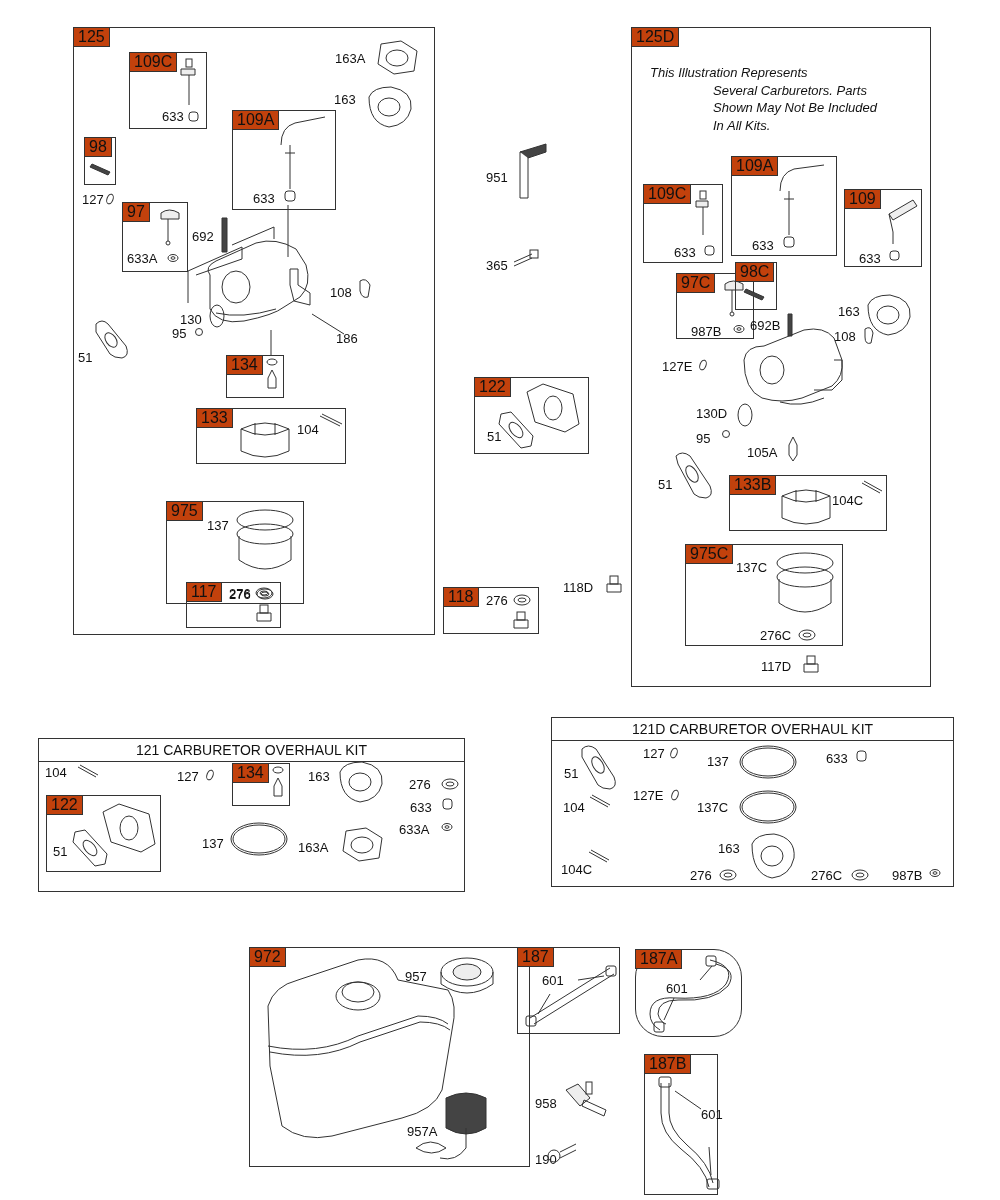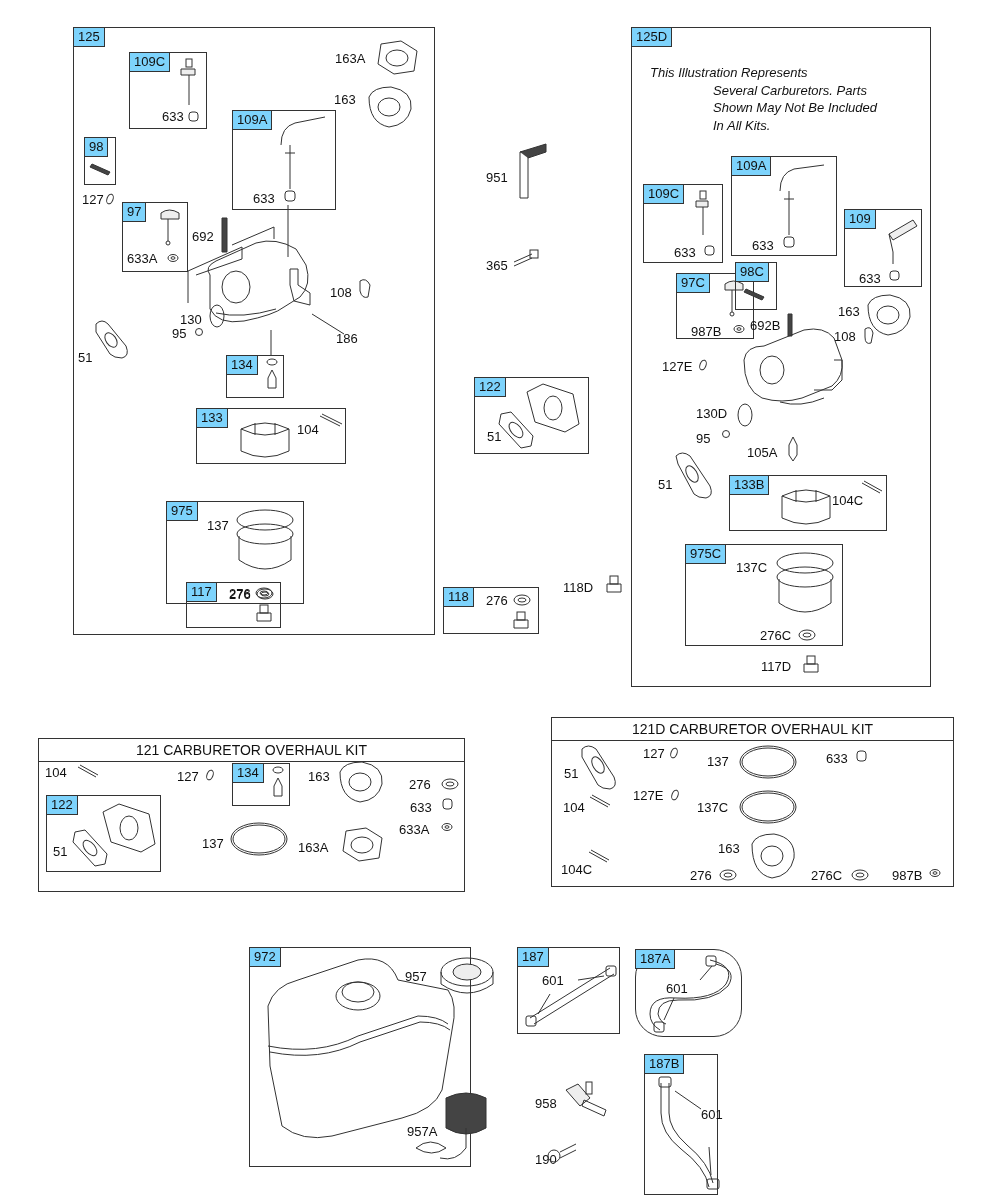--- a/index.html
+++ b/index.html
@@ -1,18 +1,18 @@
 <!DOCTYPE html>
 <html><head>
 <meta charset="utf-8">
 <style>
   html,body{margin:0;padding:0;background:#fff;}
   body{width:1000px;height:1200px;position:relative;overflow:hidden;font-family:"Liberation Sans",sans-serif;color:#111;}
   .box{position:absolute;border:1px solid #333;box-sizing:border-box;}
-  .tag{position:absolute;left:-1px;top:-1px;border:1px solid #333;background:#7dd3fc;font-size:13px;padding:1px 4px;line-height:16px;}
+  .tag{position:absolute;left:-1px;top:-1px;border:1px solid #333;background:#c2410c;font-size:16px;padding:1px 4px;line-height:16px;}
   .lbl{position:absolute;font-size:13px;line-height:15px;white-space:nowrap;}
   .note{position:absolute;font-size:13px;font-style:italic;line-height:18px;white-space:nowrap;}
   .kit-title{position:absolute;left:0;right:0;top:0;height:22px;border-bottom:1px solid #333;text-align:center;font-size:14px;line-height:22px;}
   svg.part{position:absolute;overflow:visible;}
   svg.part *{fill:none;stroke:#333;stroke-width:1;}
   svg.part .dk{fill:#444;}
   svg.part .lt{fill:#eee;}
   .leader{position:absolute;}
 </style>
 </head>
@@ -244,21 +244,21 @@
   <svg class="part" style="left:44px;top:4px;" width="55" height="70">
       <path d="M4 30 q0 -18 14 -22 l30 -4" stroke-width="3"></path>
       <path d="M8 38 h10 M13 30 v44"></path>
     </svg>
   <span class="lbl" style="left:20px;top:81px;">633</span>
   <svg class="part" style="left:51px;top:78px;" width="14" height="14">
       <rect x="1" y="2" width="10" height="10" rx="3"></rect>
     </svg>
 </div>
 
-<div class="box" style="left:844px;top:189px;width:78px;height:78px;margin-top:20px;">
+<div class="box" style="left:844px;top:189px;width:78px;height:78px;">
   <span class="tag">109</span>
   <svg class="part" style="left:38px;top:4px;" width="36" height="52">
       <path d="M6 20 l24 -14 l4 6 l-24 14z" class="lt"></path>
       <path d="M6 20 l4 18 v12"></path>
     </svg>
   <span class="lbl" style="left:14px;top:61px;">633</span>
   <svg class="part" style="left:44px;top:60px;" width="12" height="12">
       <rect x="1" y="1" width="9" height="9" rx="3"></rect>
     </svg>
 </div>
@@ -475,21 +475,21 @@
 <svg class="part" style="left:850px;top:868px;" width="20" height="14">
     <ellipse cx="10" cy="7" rx="8" ry="5"></ellipse>
     <ellipse cx="10" cy="7" rx="4" ry="2"></ellipse>
   </svg>
 <span class="lbl" style="left:892px;top:868px;">987B</span>
 <svg class="part" style="left:929px;top:868px;" width="12" height="10">
     <ellipse cx="6" cy="5" rx="5" ry="3.5"></ellipse>
     <ellipse cx="6" cy="5" rx="2" ry="1.3"></ellipse>
   </svg>
 
-<div class="box" style="left:249px;top:947px;width:222px;height:220px;">
+<div class="box" style="left:249px;top:947px;width:281px;height:220px;">
   <span class="tag">972</span>
   <svg class="part" style="left:8px;top:8px;" width="200" height="200">
     <path d="M10 50 q6 -20 30 -26 l60 -20 q30 -6 40 20 l50 10 q10 14 4 40 l-10 60 q-8 20 -40 28 l-70 18 q-30 6 -50 -10 l-12 -60z"></path>
     <path d="M10 90 q50 10 90 -10 l60 -20 q20 0 30 8"></path>
     <path d="M12 96 q50 10 90 -10 l60 -20 q20 0 30 8"></path>
     <ellipse cx="100" cy="40" rx="22" ry="14"></ellipse>
     <ellipse cx="100" cy="36" rx="16" ry="10"></ellipse>
   </svg>
   <span class="lbl" style="left:155px;top:21px;">957</span>
   <svg class="part" style="left:188px;top:6px;" width="58" height="48">

